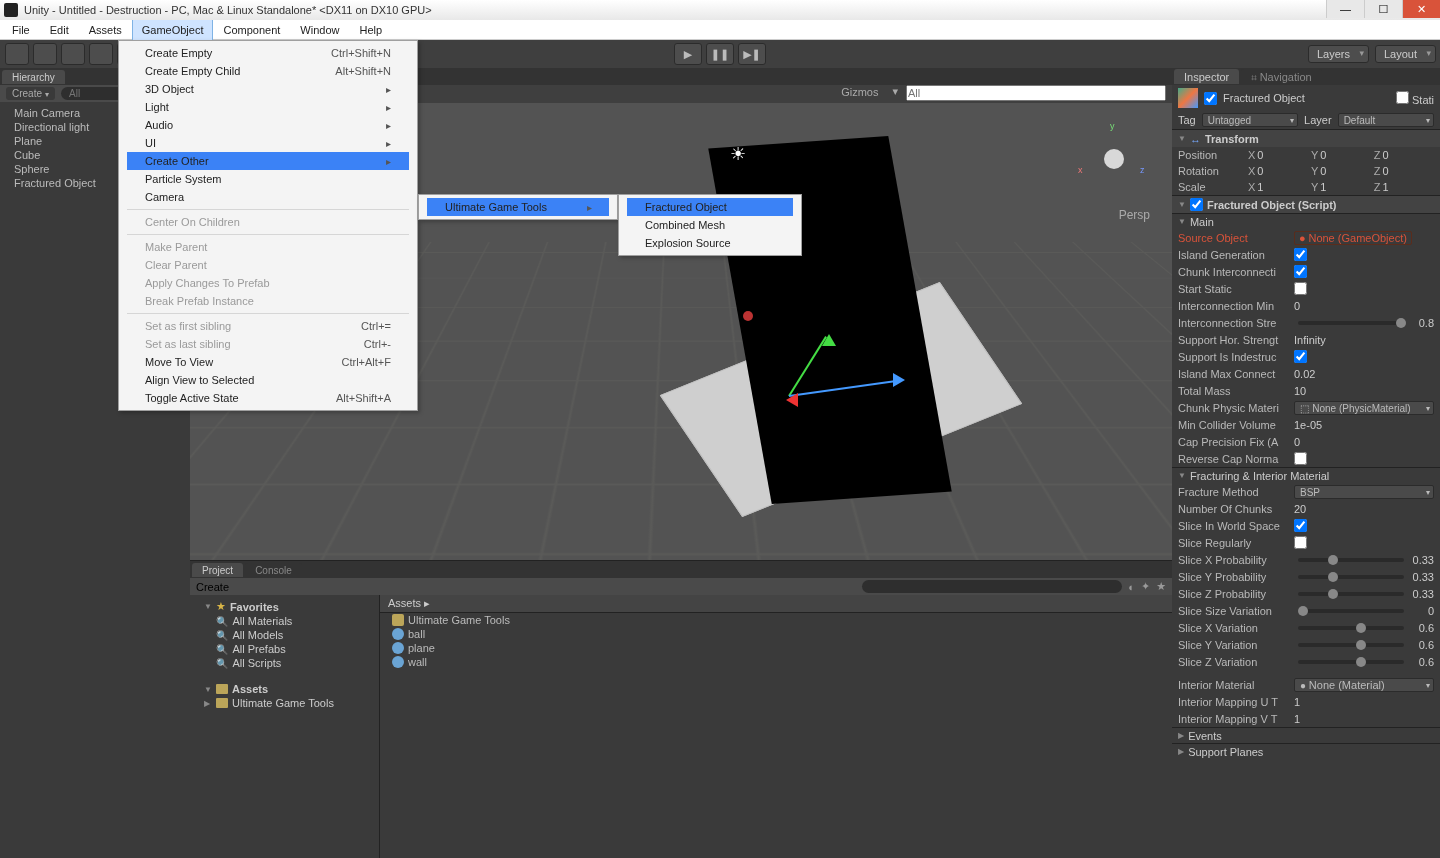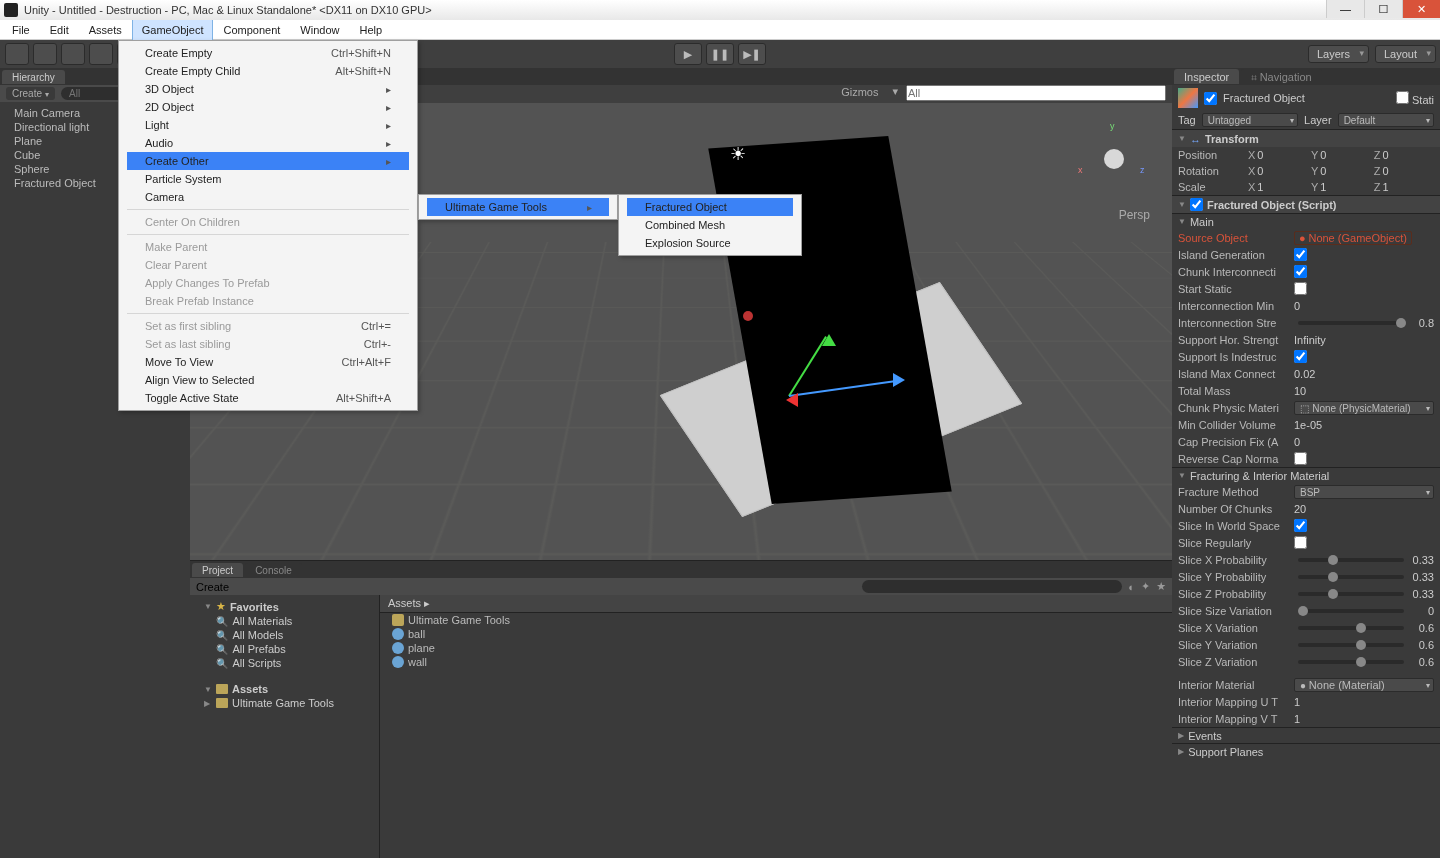--- a/index.html
+++ b/index.html
@@ -498,27 +498,27 @@
       <span class="sc">Ctrl+Shift+N</span>
     </div>
     <div class="ci">
       <span>Create Empty Child</span>
       <span class="sc">Alt+Shift+N</span>
     </div>
     <div class="ci sub">
       <span>3D Object</span>
     </div>
     <div class="ci sub">
-      <span>2D Object</span>
-    </div>
-    <div class="ci sub">
       <span>Light</span>
     </div>
     <div class="ci sub">
       <span>Audio</span>
+    </div>
+    <div class="ci sub">
+      <span>UI</span>
     </div>
     <div class="ci sub hl">
       <span>Create Other</span>
     </div>
     <div class="ci">
       <span>Particle System</span>
     </div>
     <div class="ci">
       <span>Camera</span>
     </div>

